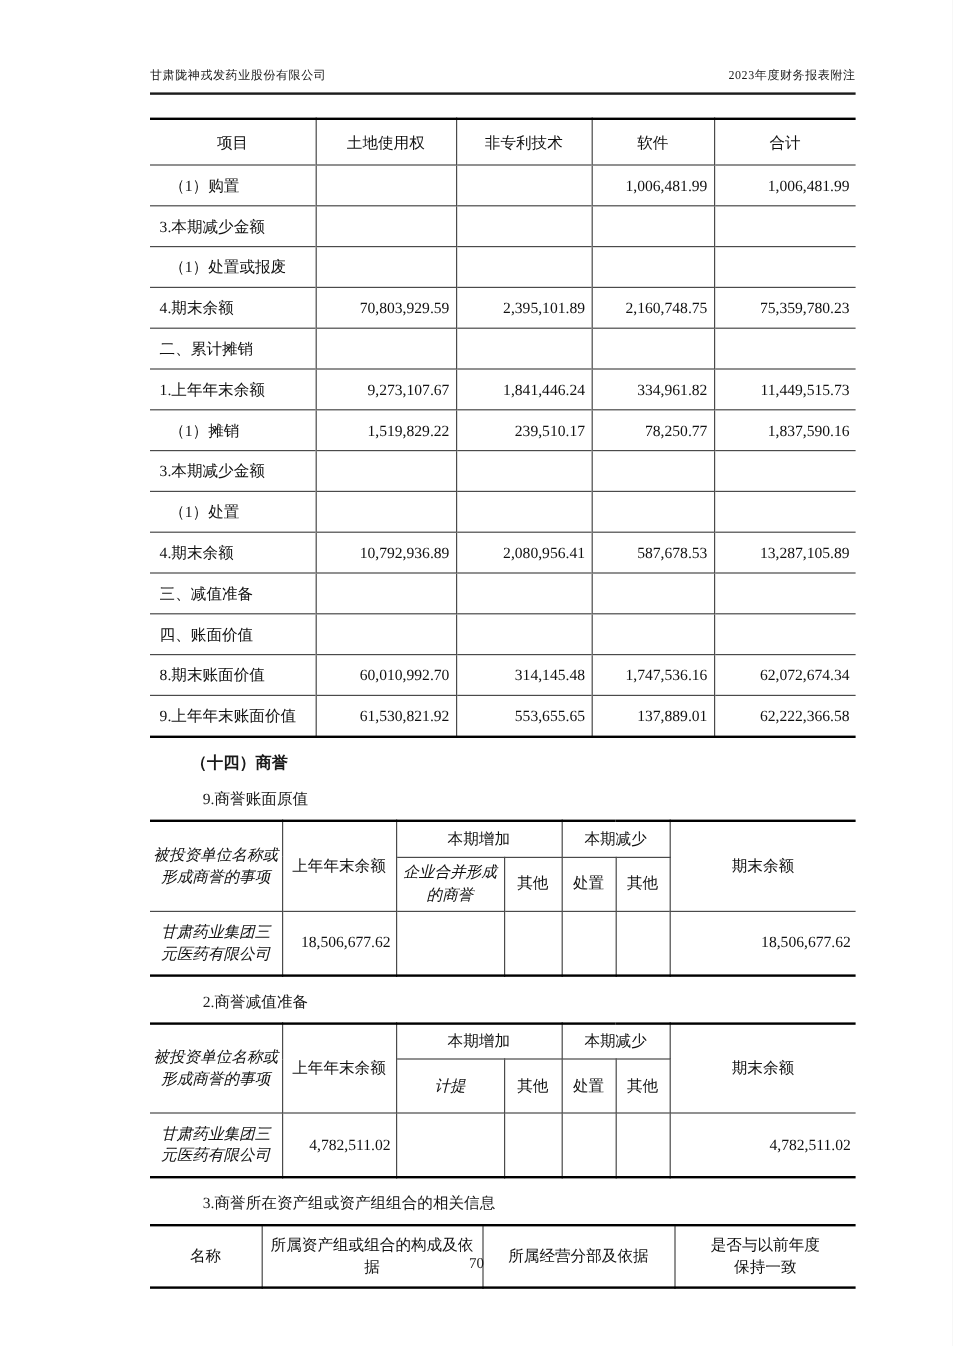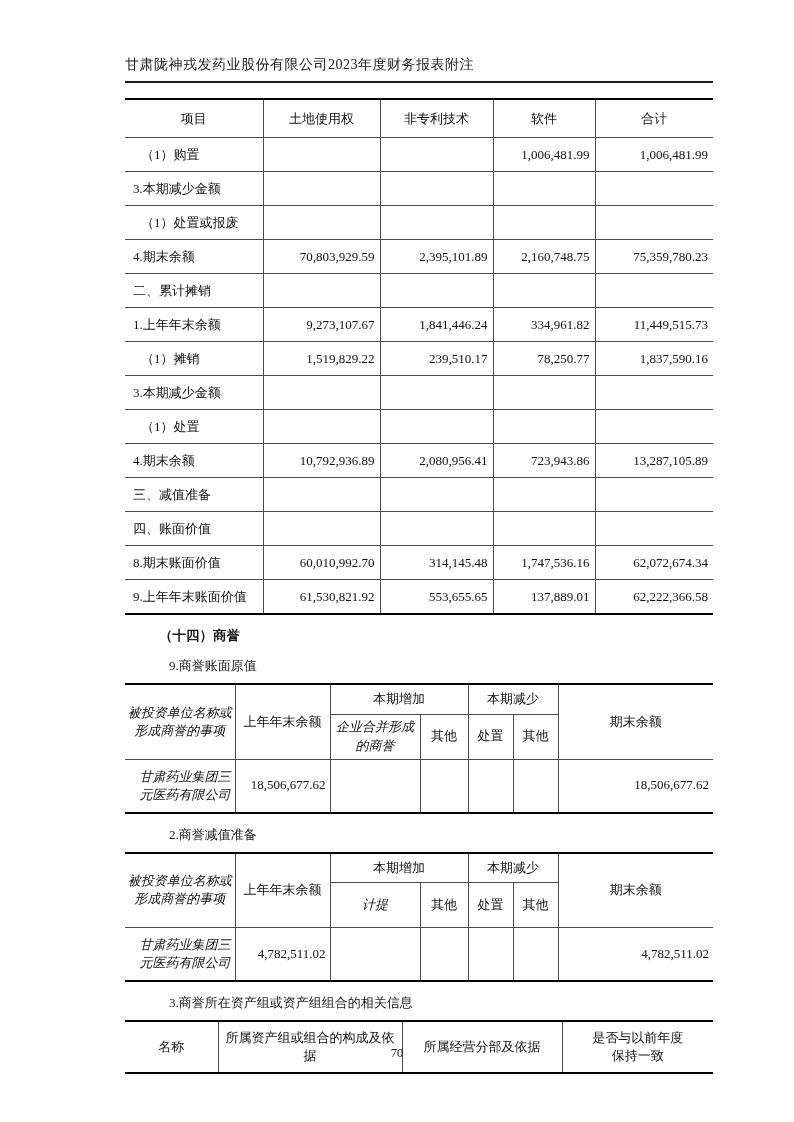--- a/index.html
+++ b/index.html
@@ -3,22 +3,22 @@
 <meta charset="utf-8">
 <style>
   html,body{margin:0;padding:0;background:#e8e8e8;}
   .page{
     position:relative;width:794px;height:1122px;background:#ffffff;
     font-family:"Liberation Serif","DejaVu Serif",serif;
     color:#1a1a1a;overflow:hidden;margin:0 auto;
   }
   .doc-header{
     position:absolute;left:125px;top:56px;width:588px;
-    display:flex;align-items:flex-end;
-    font-size:14px;letter-spacing:0.5px;
+    display:flex;justify-content:space-between;align-items:flex-end;
+    font-size:10px;letter-spacing:0.5px;
     border-bottom:2px solid #1c1c1c;padding-bottom:7px;
   }
   .content{position:absolute;left:125px;top:98px;width:588px;}
   table{border-collapse:collapse;table-layout:fixed;width:588px;font-size:13px;color:#111;}
   
   .t-main{border-top:2.5px solid #000;border-bottom:2.5px solid #000;}
   .t-main th,.t-main td{border-top:1px solid #4a4a4a;vertical-align:middle;font-weight:normal;}
   .t-main tr:first-child th{border-top:none;}
   .t-main th+th,.t-main td+td{border-left:1px solid #4a4a4a;}
   .t-main th{text-align:center;height:35px;}
@@ -29,21 +29,21 @@
   
   .t-gw{border-top:2.5px solid #000;border-bottom:2.5px solid #000;}
   .t-gw th,.t-gw td{border:1px solid #4a4a4a;font-weight:normal;vertical-align:middle;line-height:1.4;}
   .t-gw th{text-align:center;padding:3px 2px;}
   .t-gw th:first-child,.t-gw td:first-child{border-left:none;font-style:italic;}
   .t-gw th:last-child,.t-gw td:last-child{border-right:none;}
   .t-gw tr:first-child th{border-top:none;}
   .t-gw .h1{height:30px;}
   .t-gw .h2 th{height:38px;}
   .t-gw td{height:48px;}
-  .t-gw td.entity{text-align:right;padding:2px 4px;line-height:1.35;}
+  .t-gw td.entity{text-align:center;padding:2px 4px;line-height:1.35;}
   .t-gw td.num{text-align:right;padding:2px 4px;}
   
   .t-cgu{border-top:2.5px solid #000;border-bottom:2.5px solid #000;}
   .t-cgu th{border-left:1px solid #4a4a4a;font-weight:normal;text-align:center;
             height:46px;padding:2px 6px;line-height:1.35;vertical-align:middle;}
   .t-cgu th:first-child{border-left:none;}
   .t-cgu th.wrapcol{padding:2px 24px;}
   
   .sec-title{font-weight:bold;font-size:13.5px;margin:12px 0 0 34px;}
   .sub-title{font-size:13px;margin:12px 0 8px 44px;}
@@ -139,21 +139,21 @@
             <td class="lbl ind">（1）处置</td>
             <td class="num"></td>
             <td class="num"></td>
             <td class="num"></td>
             <td class="num"></td>
           </tr>
           <tr>
             <td class="lbl">4.期末余额</td>
             <td class="num">10,792,936.89</td>
             <td class="num">2,080,956.41</td>
-            <td class="num">723,943.86</td>
+            <td class="num">587,678.53</td>
             <td class="num">13,287,105.89</td>
           </tr>
           <tr>
             <td class="lbl">三、减值准备</td>
             <td class="num"></td>
             <td class="num"></td>
             <td class="num"></td>
             <td class="num"></td>
           </tr>
           <tr>

